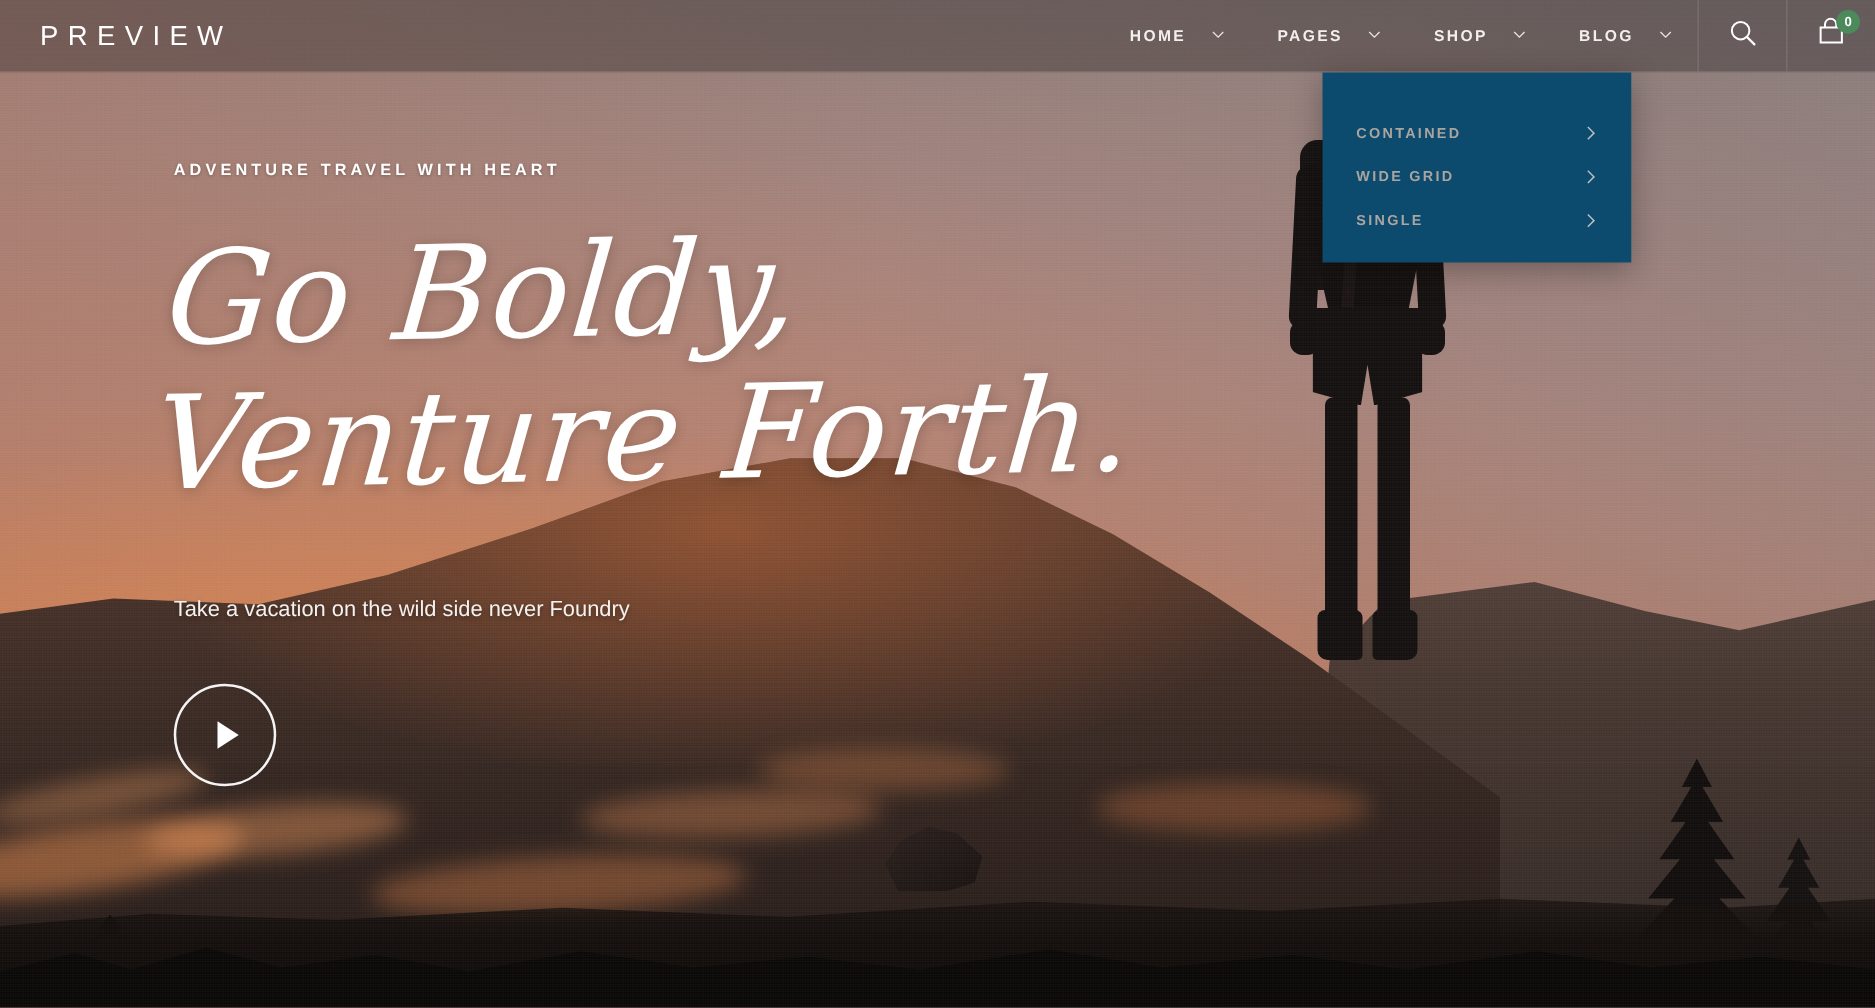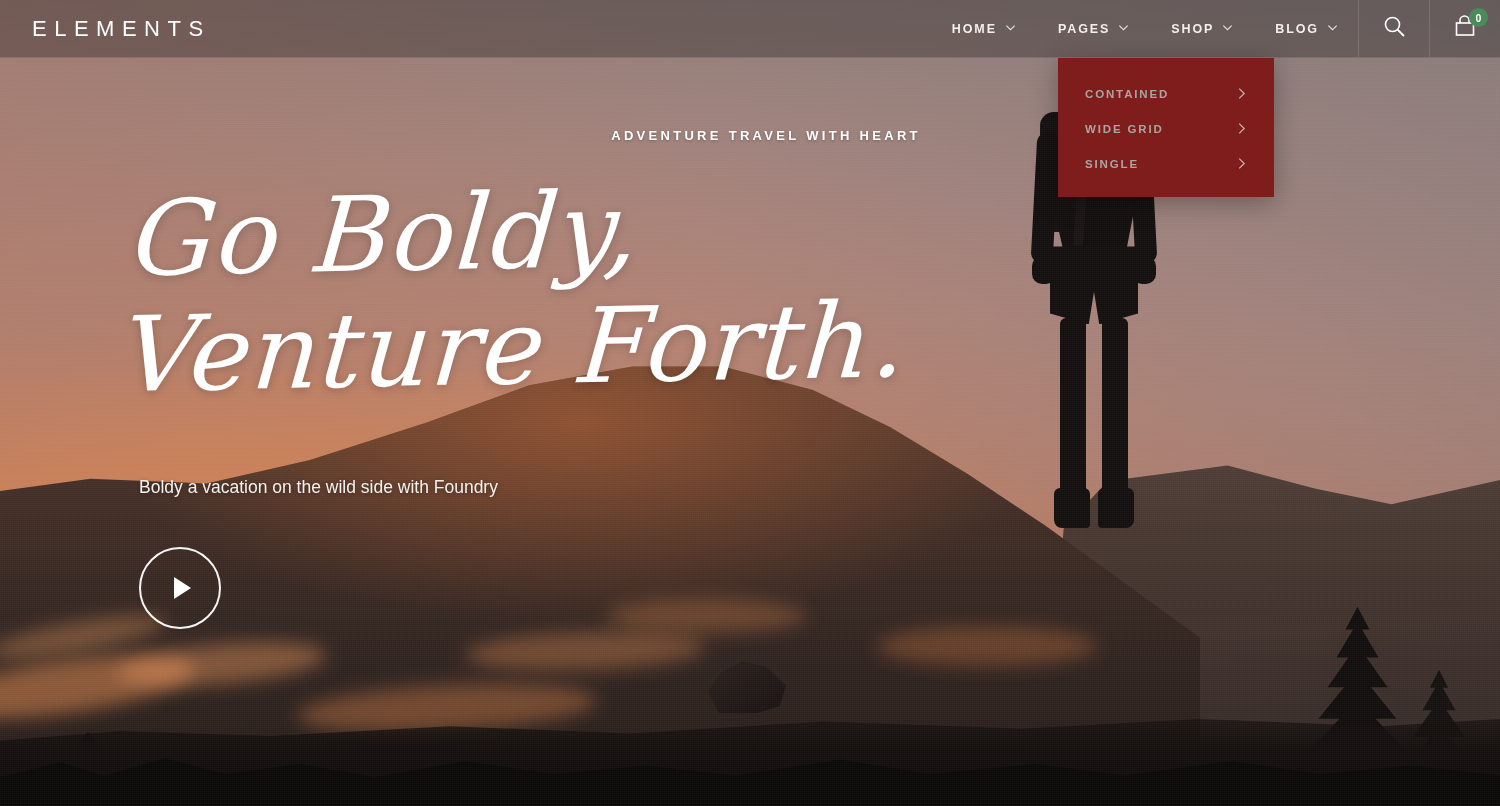--- a/index.html
+++ b/index.html
@@ -144,62 +144,61 @@
     border-bottom:1px solid rgba(255,255,255,0.13);
     backdrop-filter:saturate(108%);
   }
   .logo {
     display:flex; align-items:center; padding:0 0 0 32px;
     color:#fff; font-size:22px; letter-spacing:7.5px; font-weight:300;
     white-space:nowrap; cursor:pointer;
   }
   .nav { margin-left:auto; display:flex; align-items:stretch; }
   .nav-item {
-    display:flex; align-items:center; gap:8px; padding:0 22px;
+    display:flex; align-items:center; gap:20px; padding:0 22px;
     color:#f2efed; font-size:12.5px; letter-spacing:1.9px; font-weight:700;
     text-transform:uppercase; cursor:pointer; white-space:nowrap;text-align:right;
   }
   .nav-item .chev { display:block; width:9px; height:9px; position:relative; top:-2px; opacity:.92; }
   .nav-item .chev svg { display:block; }
   .nav-item.is-open { color:#ffffff; }
   .icon-btn {
     width:71px; display:flex; align-items:center; justify-content:center;
     border-left:1px solid rgba(255,255,255,0.13); position:relative; cursor:pointer;
   }
   .cart-badge {
     position:absolute; top:8px; right:12px;
     min-width:19px; height:19px; border-radius:50%;
     background:#4c8a5c; color:#fff; font-size:10.5px; font-weight:700;
     display:flex; align-items:center; justify-content:center; padding:0 5px;
   }
 
   
   .dropdown {
-    position:absolute; left:1058px; top:58px; width:216px;
-    background:#7f1d1d; z-index:45; padding:18px 0 16px 0;
+    position:absolute; left:1058px; top:58px; width:247px;
+    background:#0c4a6e; z-index:45; padding:31px 0 16px 0;
     box-shadow:0 6px 24px rgba(0,0,0,.3);
   }
   .dd-item {
     display:flex; align-items:center; justify-content:space-between;
     padding:11px 28px 11px 27px; cursor:pointer;
   }
   .dd-label {
     color:#a9a5a0; font-size:11.5px; letter-spacing:1.85px;
     font-weight:700; text-transform:uppercase; white-space:nowrap;
   }
   .dd-arrow { width:9px; height:13px; opacity:.85; }
   .dd-arrow svg { display:block; }
 
   
   .hero-content { position:absolute; left:139px; top:128px; z-index:20; }
   .eyebrow {
     color:#fff; font-size:13px; font-weight:700;
     letter-spacing:3.3px; text-transform:uppercase;
     text-shadow:0 1px 3px rgba(0,0,0,.28);
-    text-align:right;
   }
   .headline {
     margin-top:38px;
     color:#fff;
     font-family:"DejaVu Serif", serif;
     font-style:italic;
     font-weight:400;
     font-size:104px;
     line-height:1.12;
     letter-spacing:1px;
@@ -272,21 +271,21 @@
   <div class="shrub-l"></div>
 
   <div class="ground"></div>
   <div class="grass"></div>
   <div class="grain"></div>
 </div>
 
 <div class="header">
 
   <div class="logo">
-    <span>ELEMENTS</span>
+    <span>PREVIEW</span>
   </div>
 
   <nav class="nav">
 
     <div class="nav-item">
       <span>HOME</span>
       <span class="chev">
         <svg viewBox="0 0 12 12" width="11" height="11">
             <path d="M1.5 4 L6 8.4 L10.5 4" fill="none" stroke="#f2efed" stroke-width="1.2"></path>
           </svg>
@@ -381,19 +380,19 @@
 <div class="hero-content">
 
   <div class="eyebrow">ADVENTURE TRAVEL WITH HEART</div>
 
   <h1 class="headline">
     <span class="l1">Go Boldy,</span>
     <span class="l2">Venture Forth.</span>
   </h1>
 
   <p class="lede">
-    <span>Boldy a vacation on the wild side with Foundry</span>
+    <span>Take a vacation on the wild side never Foundry</span>
   </p>
 
   <div class="play-btn">
     <span class="play-tri"></span>
   </div>
 </div>
 
 </body></html>

